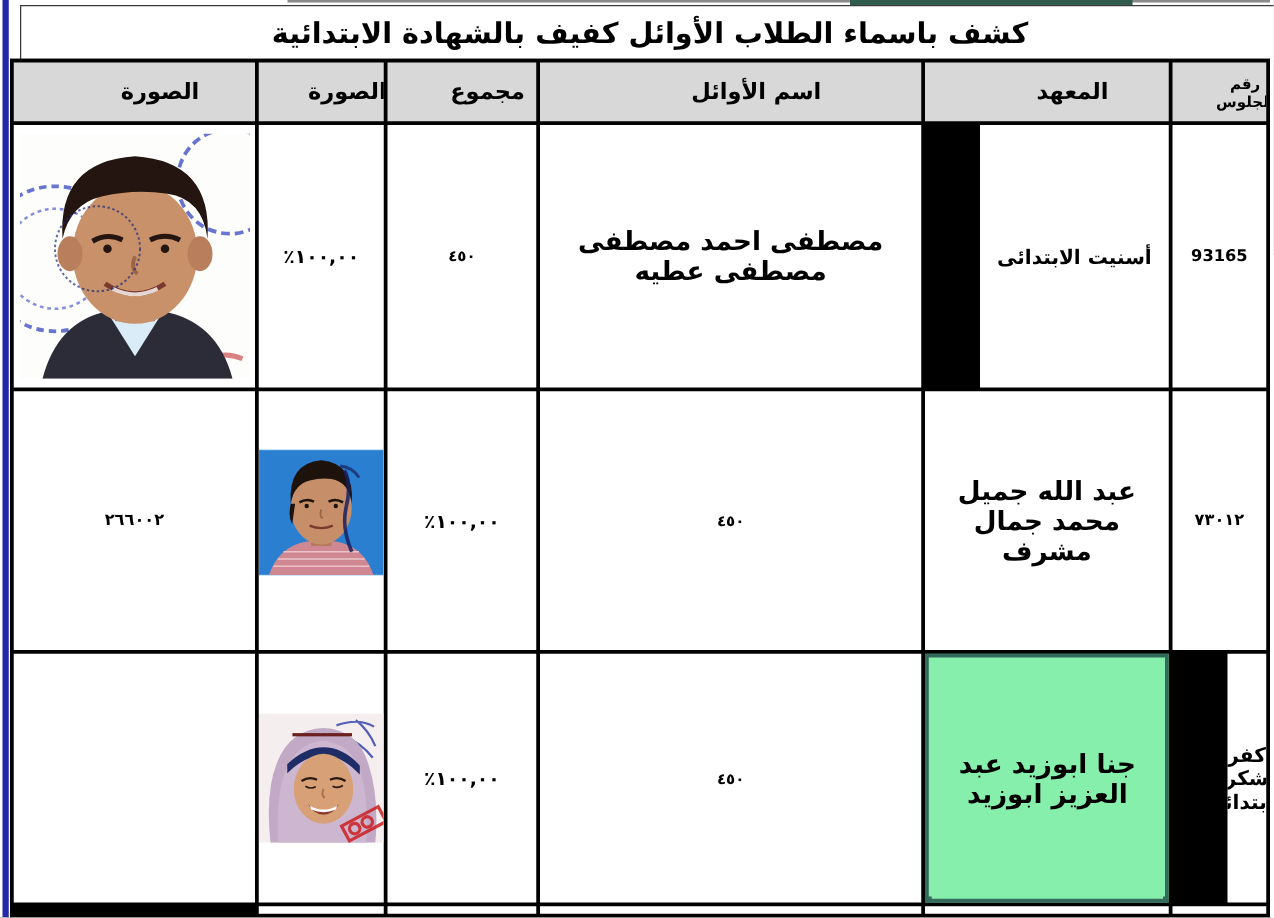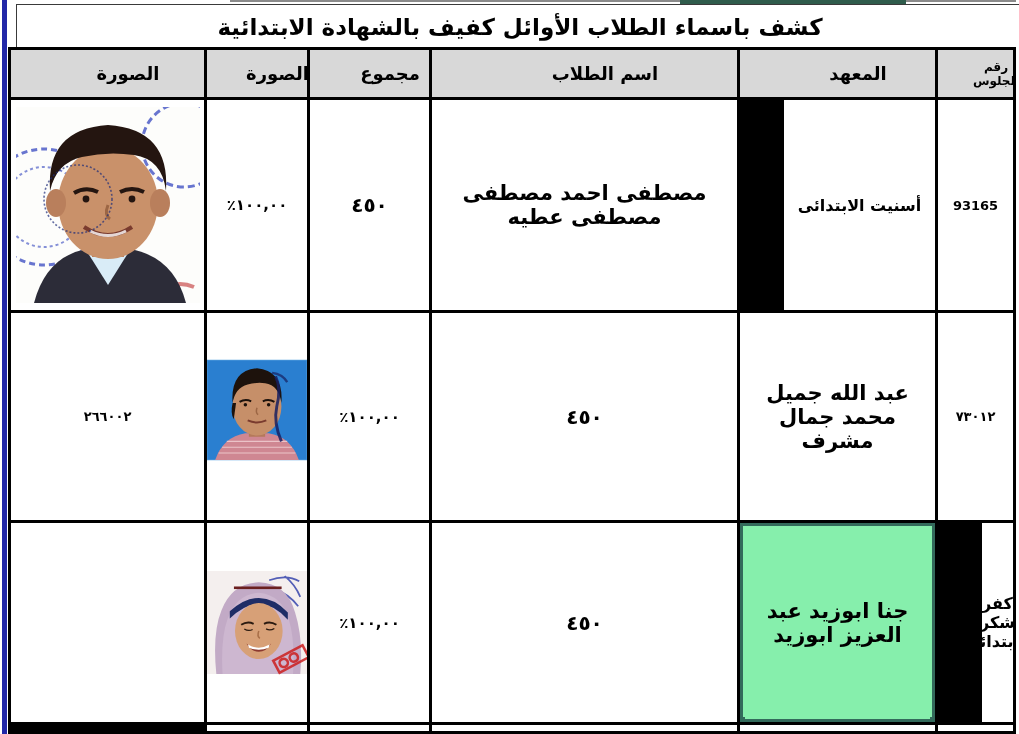--- a/index.html
+++ b/index.html
@@ -30,21 +30,21 @@
   }
   .cell{
     background:#fff;display:flex;align-items:center;justify-content:center;
     direction:rtl;text-align:center;font-weight:bold;overflow:hidden;position:relative;
   }
   .cell.hdr{background:#d8d8d8;font-size:18px;padding-left:41px;}
   .cell.hdr.seat-h{font-size:12px;}
   .cell.seat{font-size:13px;}
   .cell.inst{font-size:16px;margin-left:44px;}
   .cell.name{font-size:21px;padding:0 20px;}
-  .cell.total{font-size:20px;}
+  .cell.total{font-size:12px;}
   .cell.pct{font-size:15px;direction:ltr;unicode-bidi:bidi-override;}
   .cell.photo{background:#fff;}
 
   
   .cell.selected{
     background:#86efac;
     box-shadow:inset 0 0 0 3px #336a5b;
   }
   .cell.selected::before,.cell.selected::after{
     content:"";position:absolute;bottom:-2px;width:7px;height:7px;background:#336a5b;
@@ -61,21 +61,21 @@
   <div class="left-edge"></div>
   <div class="top-hairline"></div>
   <div class="top-green"></div>
 
   <div class="title-bar">كشف باسماء الطلاب الأوائل كفيف بالشهادة الابتدائية</div>
 
   <div class="grid">
 
     <div class="cell hdr seat-h">رقم الجلوس</div>
     <div class="cell hdr">المعهد</div>
-    <div class="cell hdr">اسم الطلاب</div>
+    <div class="cell hdr">اسم الأوائل</div>
     <div class="cell hdr">مجموع</div>
     <div class="cell hdr">الصورة</div>
     <div class="cell hdr">الصورة</div>
 
     <div class="cell seat">93165</div>
     <div class="cell inst">أسنيت الابتدائى</div>
     <div class="cell name">مصطفى احمد مصطفى مصطفى عطيه</div>
     <div class="cell total">٤٥٠</div>
     <div class="cell pct">٪١٠٠,٠٠</div>
     <div class="cell photo">

